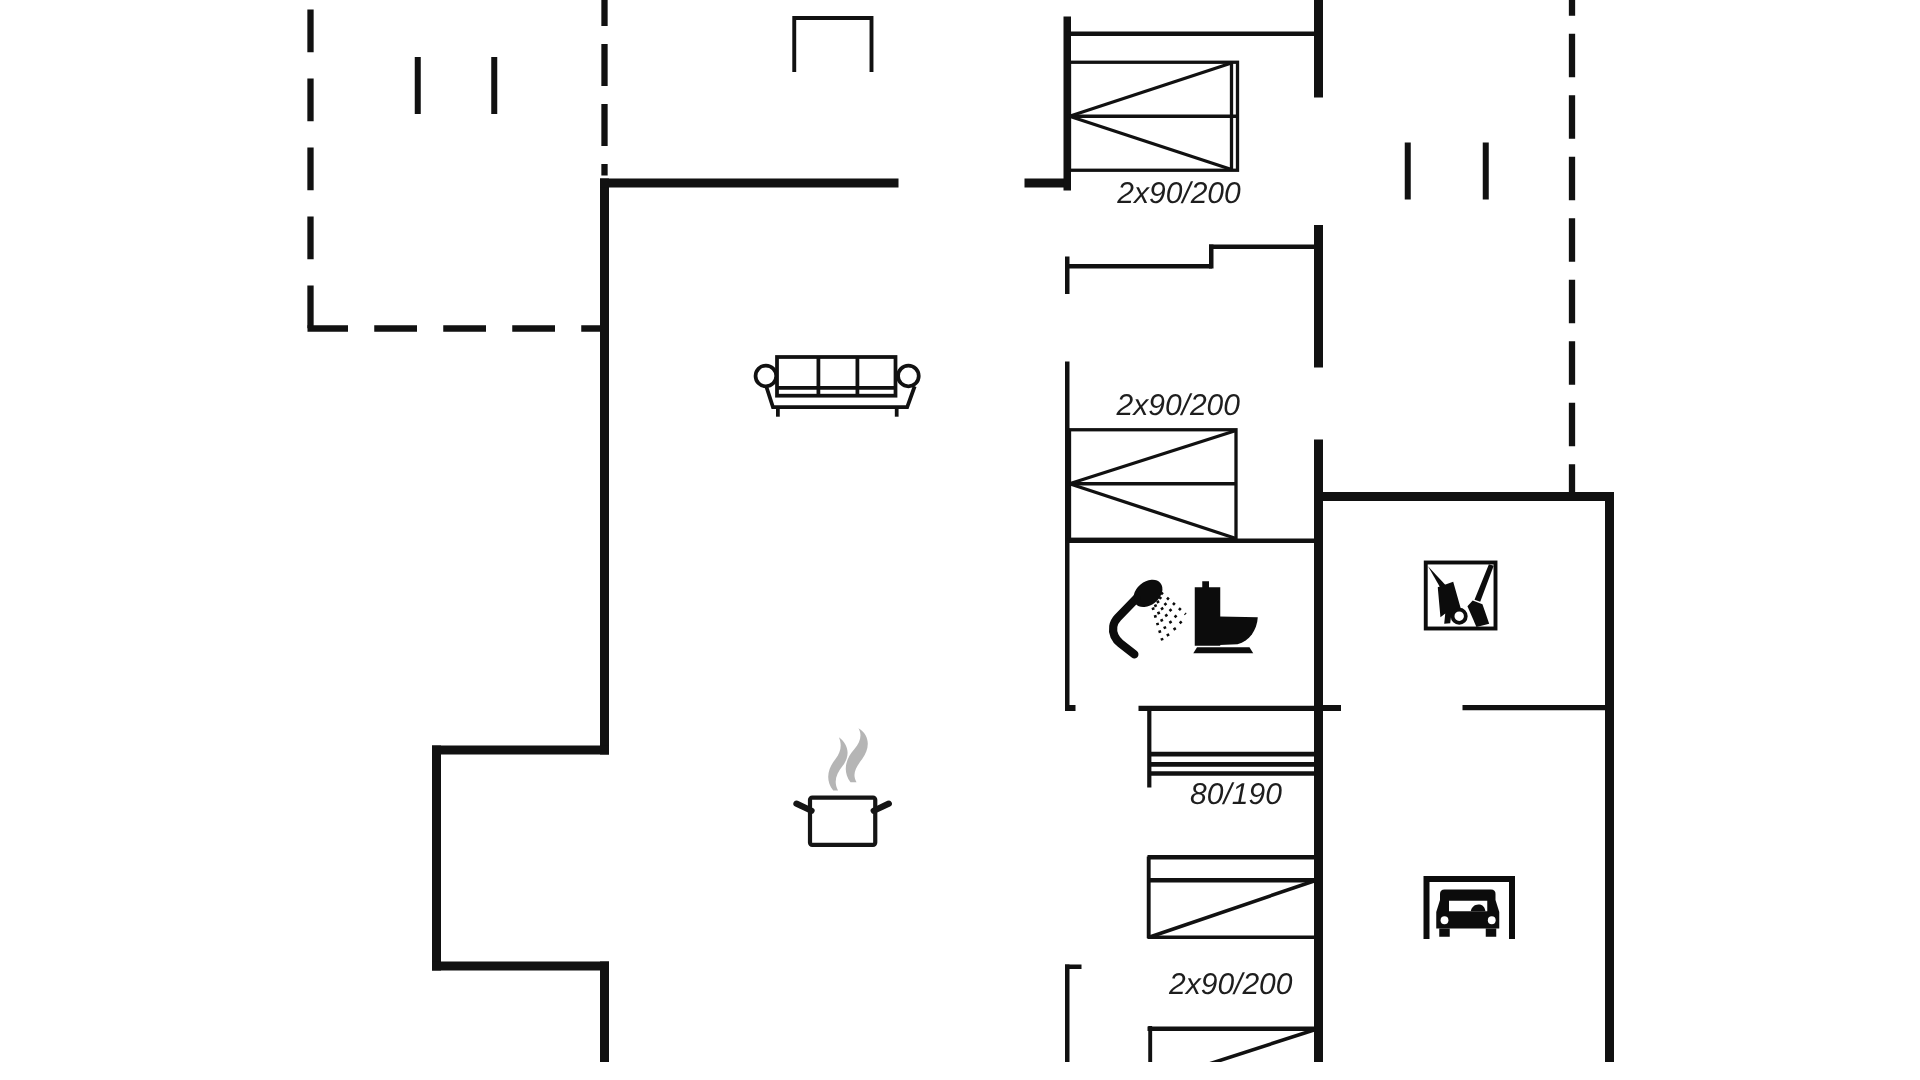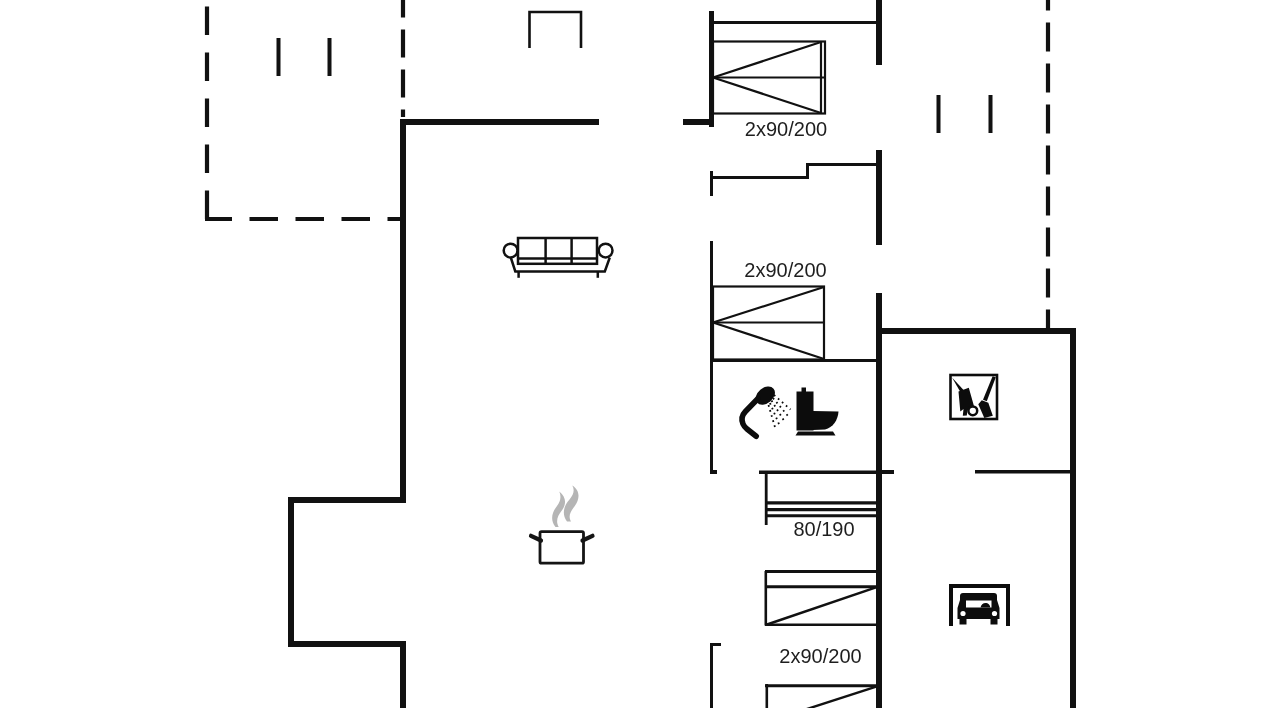--- a/index.html
+++ b/index.html
@@ -1,16 +1,16 @@
 <!DOCTYPE html>
 <html><head>
 <meta charset="utf-8">
 <style>
   html,body{margin:0;padding:0;background:#ffffff;}
-  .plan{position:relative;width:1280px;height:708px;overflow:hidden;background:#fff;transform:translateZ(0);}
+  .plan{position:relative;width:1280px;height:708px;overflow:hidden;background:#fff;transform:translateZ(0);font-style:italic;}
   text{font-family:"Liberation Sans",sans-serif;fill:#1c1c1c;}
 </style>
 </head>
 <body>
 
 <div class="plan">
 <svg width="1280" height="720" viewBox="0 0 1280 720">
 
   <rect x="0" y="0" width="1280" height="720" fill="#ffffff"></rect>
 

